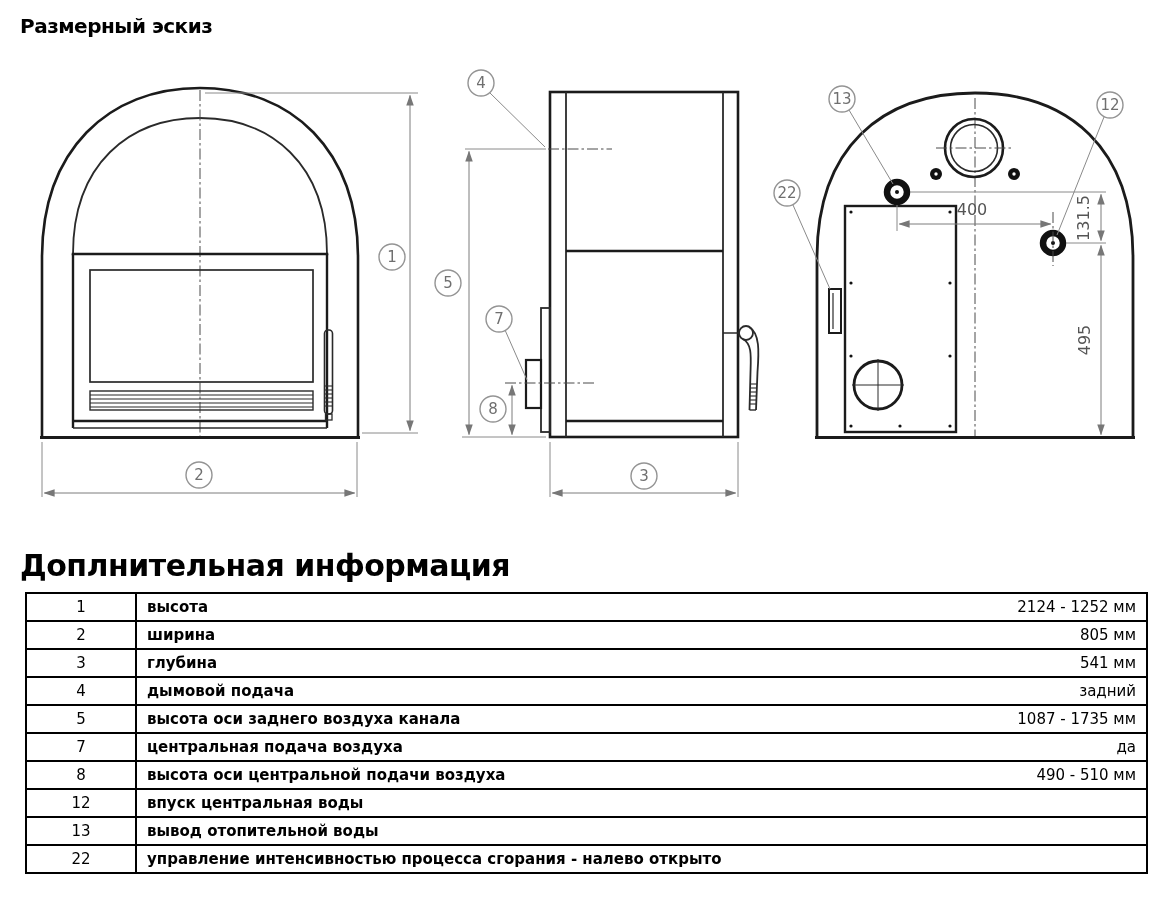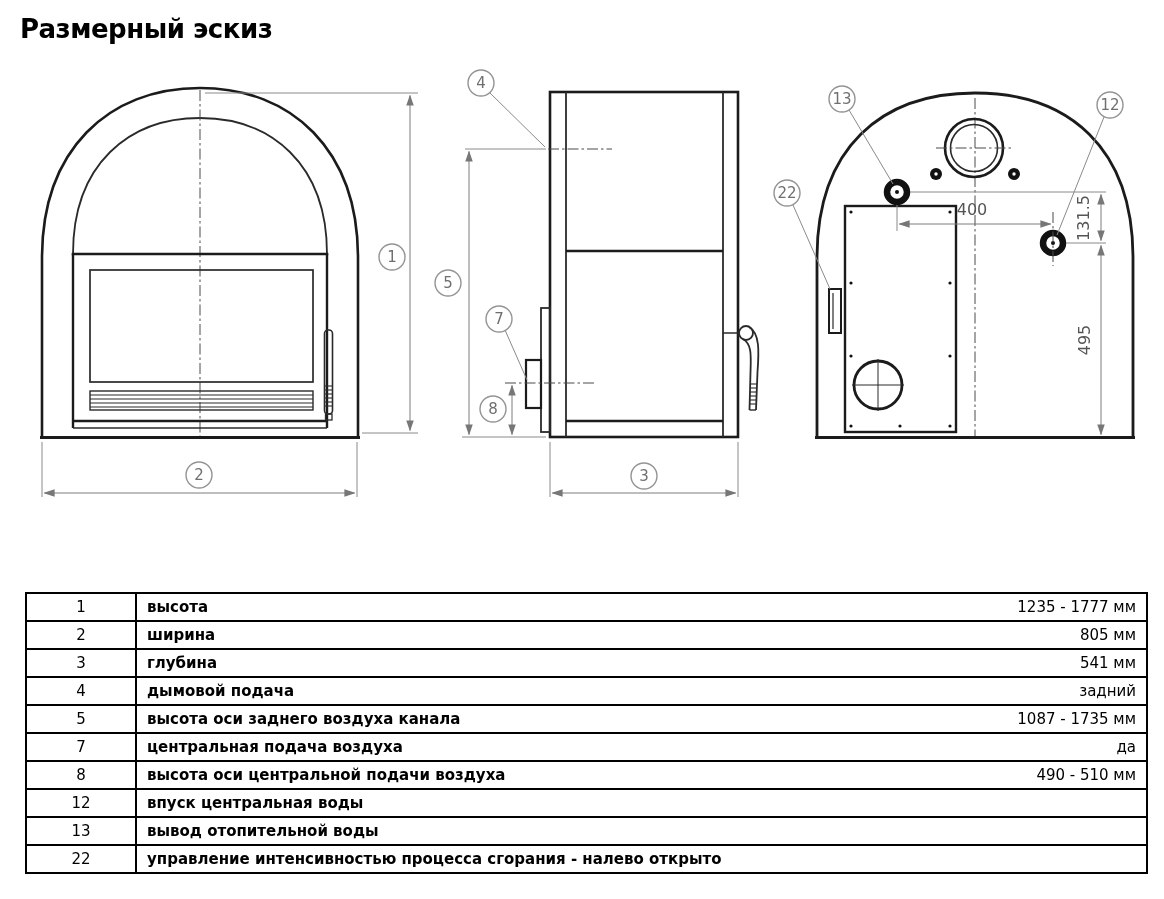--- a/index.html
+++ b/index.html
@@ -1,19 +1,19 @@
 <!DOCTYPE html>
 <html><head>
 <meta charset="utf-8">
 <style>
   html,body { margin:0; padding:0; background:#ffffff; }
   body { font-family:"DejaVu Sans", "Liberation Sans", sans-serif; color:#000; }
   .page { position:relative; width:1164px; height:899px; background:#fff; overflow:hidden; }
 
-  .title { position:absolute; left:20px; top:14px; font-size:26px; font-weight:bold; letter-spacing:-0.5px; }
+  .title { position:absolute; left:20px; top:14px; font-size:20px; font-weight:bold; letter-spacing:-0.5px; }
   .subtitle { position:absolute; left:20px; top:548px; font-size:30px; font-weight:bold; letter-spacing:-0.5px; }
 
   svg.drawing { position:absolute; left:0; top:0; }
 
   
   .obj  { stroke:#1b1b1b; fill:none; }
   .thin { stroke:#2a2a2a; fill:none; }
   .dim  { stroke:#7d7d7d; fill:none; stroke-width:1; }
   .ext  { stroke:#8a8a8a; fill:none; stroke-width:1; }
   .cl   { stroke:#4a4a4a; fill:none; stroke-width:1; stroke-dasharray:11 3 2.5 3; }
@@ -233,29 +233,30 @@
       </g>
 
       <g>
         <line class="ext" x1="793" y1="205" x2="830" y2="289"></line>
         <circle class="callout" cx="787" cy="193" r="13"></circle>
         <text class="callout-txt" x="787" y="198.3">22</text>
       </g>
     </g>
   </svg>
 
+  <div class="subtitle">Доплнительная информация</div>
 
   <table class="info">
     <tbody>
       <tr>
         <td class="c-num">1</td>
         <td>
             <div class="rowflex">
               <span class="lbl">высота</span>
-              <span class="val">1235 - 1777 мм</span>
+              <span class="val">2124 - 1252 мм</span>
             </div>
           </td>
       </tr>
       <tr>
         <td class="c-num">2</td>
         <td>
             <div class="rowflex">
               <span class="lbl">ширина</span>
               <span class="val">805 мм</span>
             </div>

